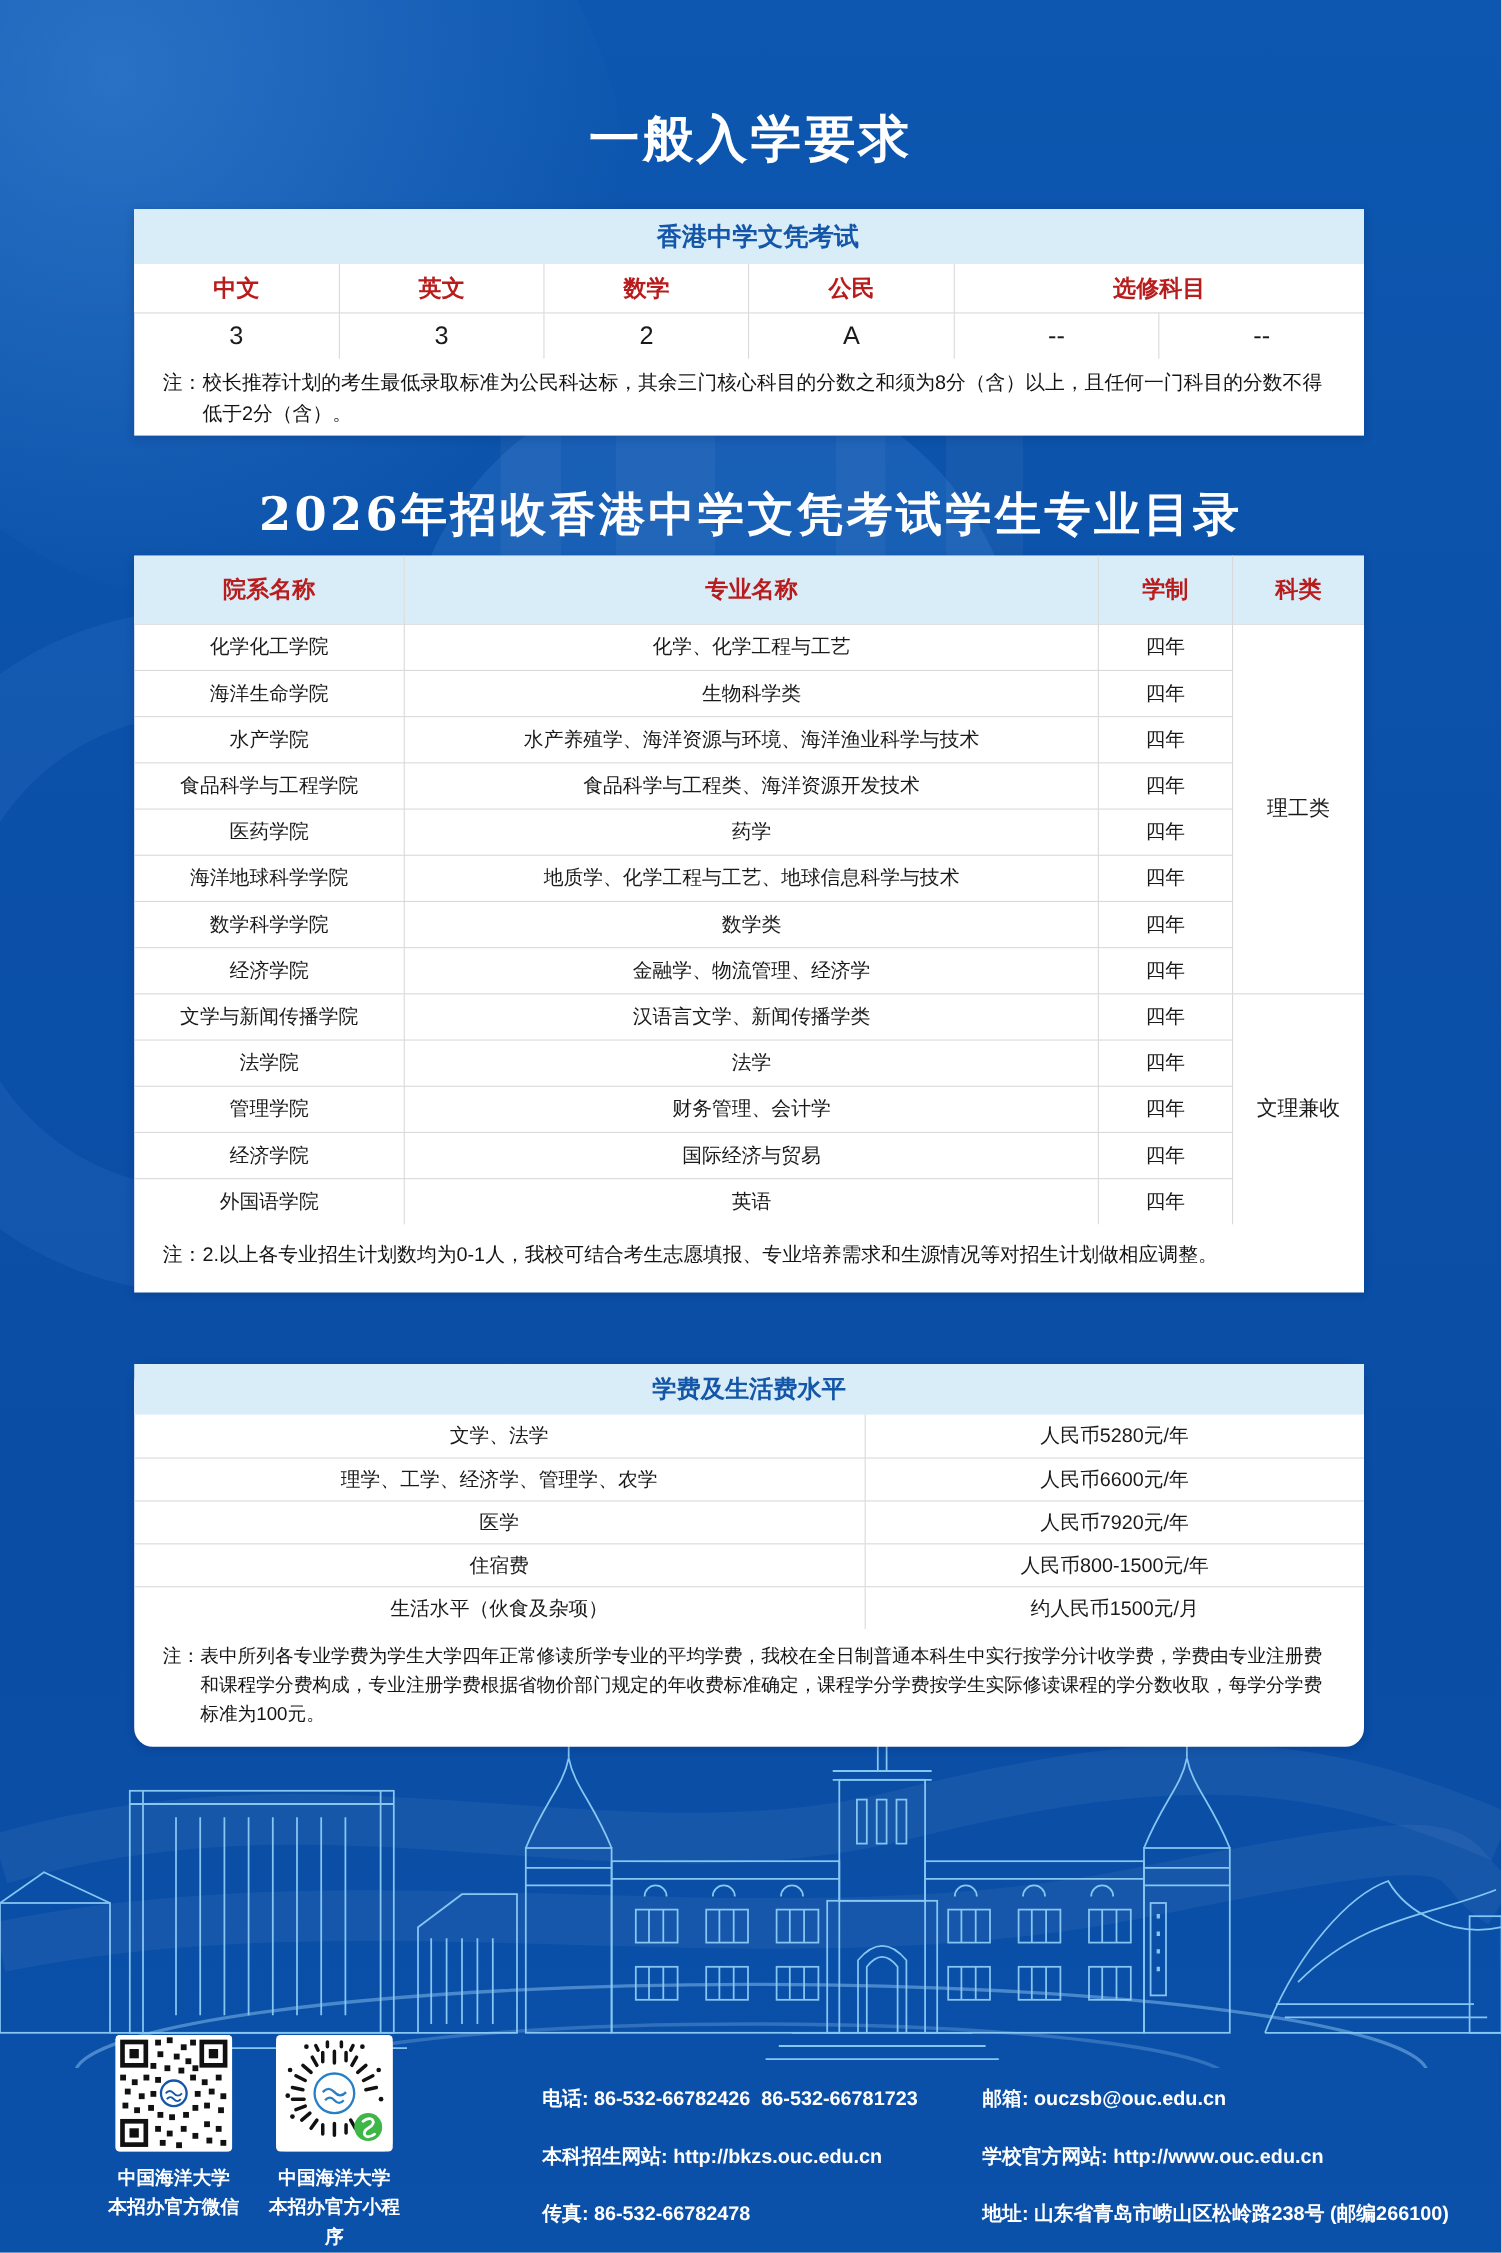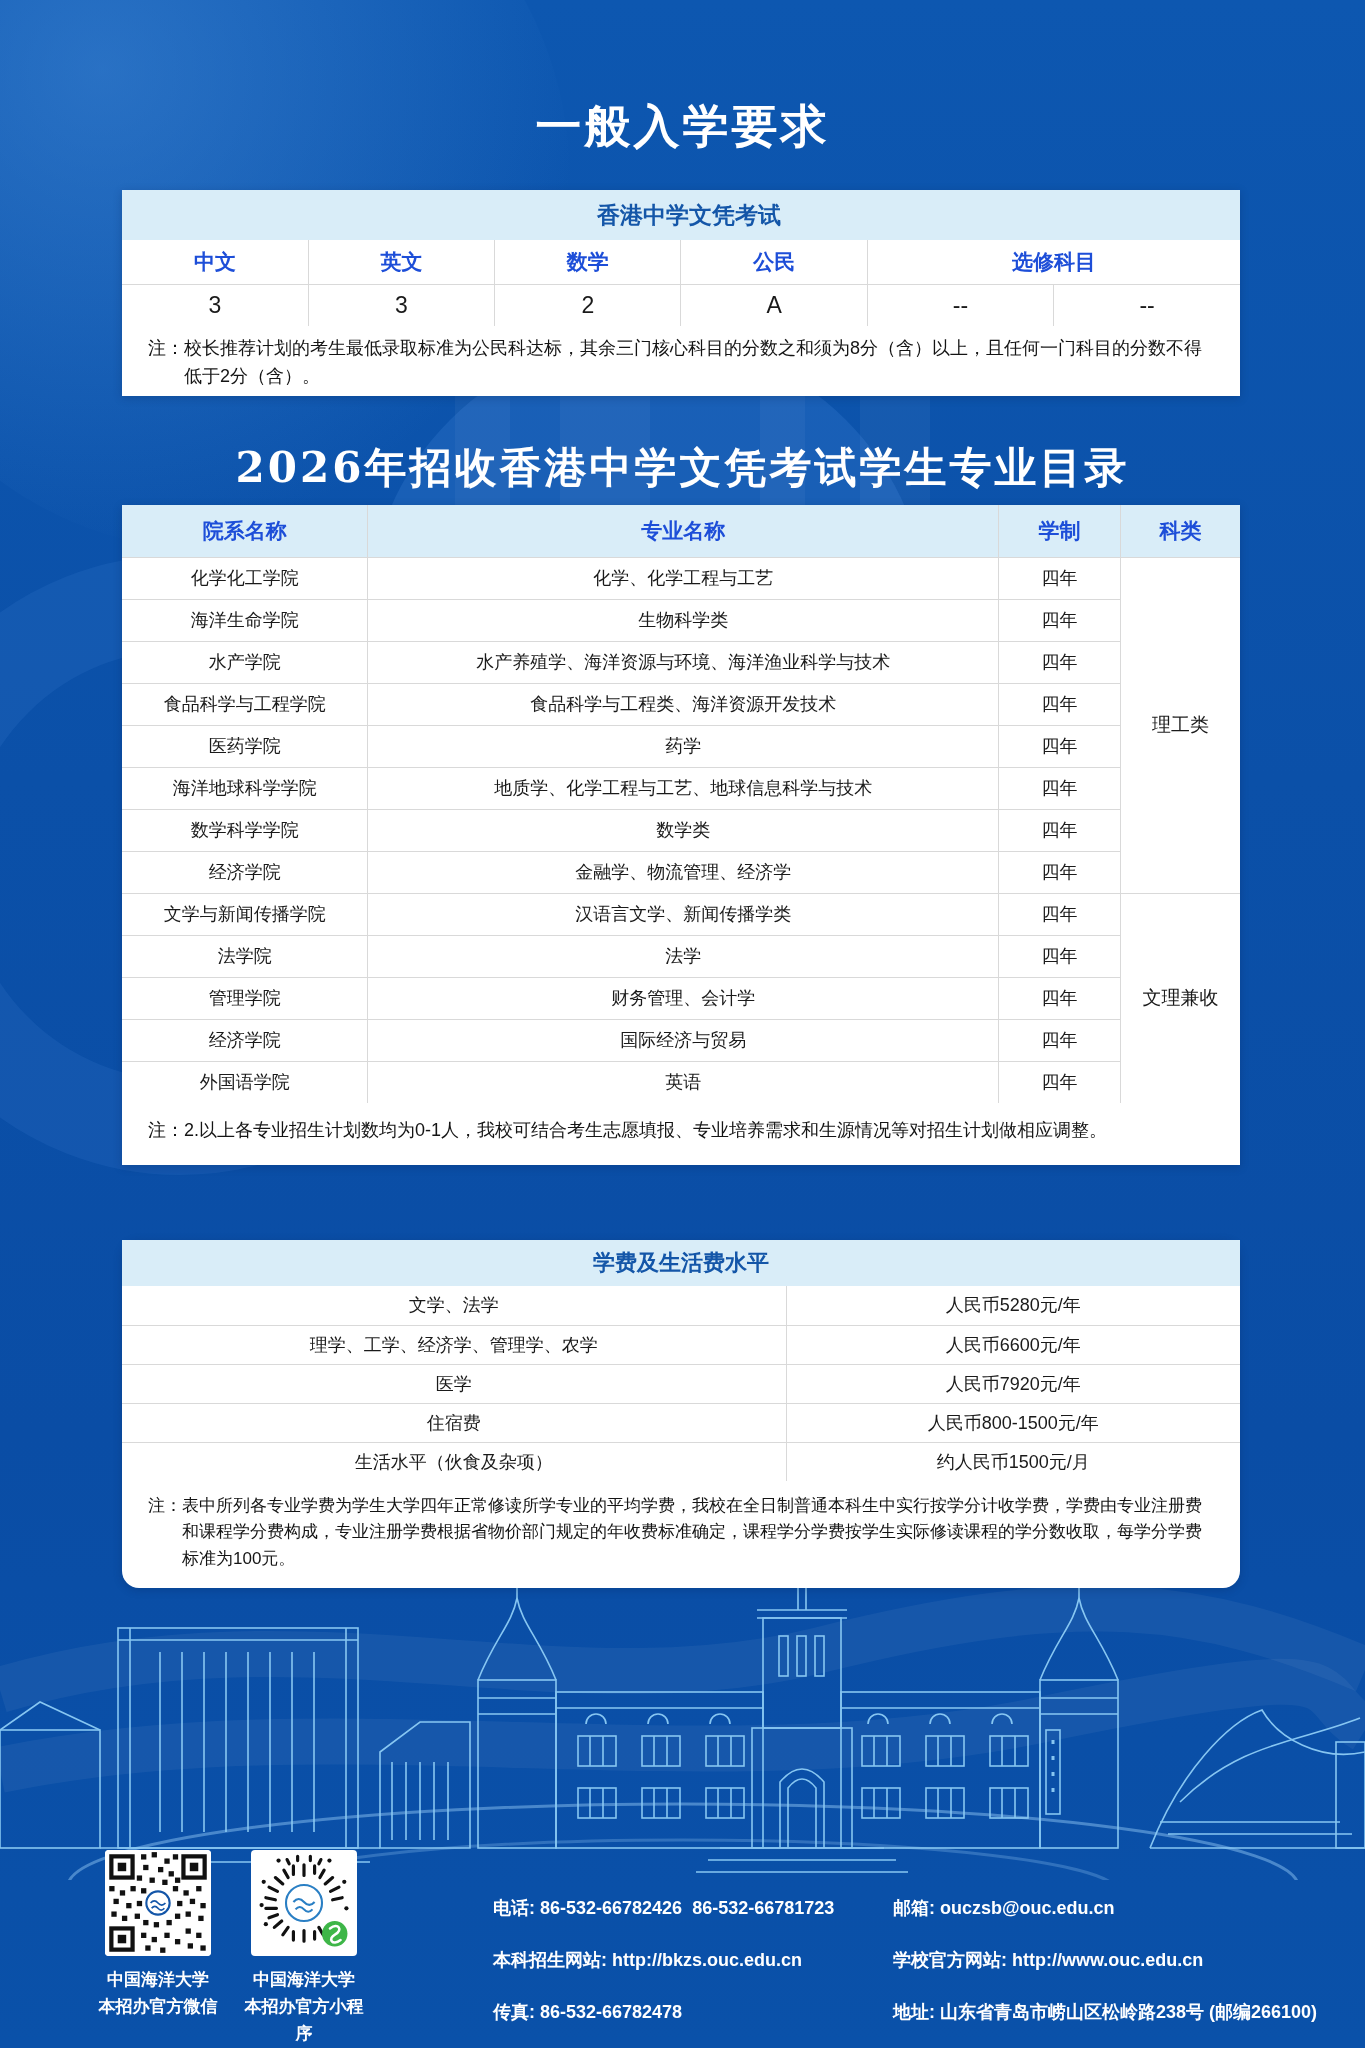--- a/index.html
+++ b/index.html
@@ -30,28 +30,28 @@
   .card3{top:1240px;border-radius:17px;}
 
   .card-head{background:#d9edf8;color:#1456a8;font-weight:bold;text-align:center;
              display:flex;align-items:center;justify-content:center;}
   .card1 .card-head{height:50px;font-size:23px;padding-left:16px;}
   .card3 .card-head{height:46px;font-size:22px;}
 
   table.tbl{width:100%;border-collapse:collapse;border:hidden;table-layout:fixed;}
   .tbl th,.tbl td{border:1px solid #d9d9d9;text-align:center;vertical-align:middle;
                   color:#1a1a1a;font-size:18px;padding:0 6px;overflow:hidden;}
-  .tbl th{color:#1d4ed8;font-weight:bold;background:#ffffff;}
+  .tbl th{color:#b91c1c;font-weight:bold;background:#ffffff;}
 
   .dse thead tr{height:44px;}
   .dse thead th{font-size:21px;}
   .dse tbody tr{height:42px;}
   .dse tbody td{font-size:23px;}
 
-  .majors thead tr{height:52px;}
+  .majors thead tr{height:62px;}
   .majors thead th{background:#d9edf8;font-size:21px;}
   .majors tbody tr{height:42px;}
   .majors td.cat{font-size:19px;}
 
   .fees tbody tr{height:39px;}
 
   .note{display:flex;color:#141414;z-index:2;line-height:1.55;text-align:left;}
   .note .note-label{flex:none;font-weight:normal;}
   .card1 .note{padding:9px 34px 0 26px;font-size:18px;}
   .card2 .note{padding:14px 30px 20px 26px;font-size:18px;}

